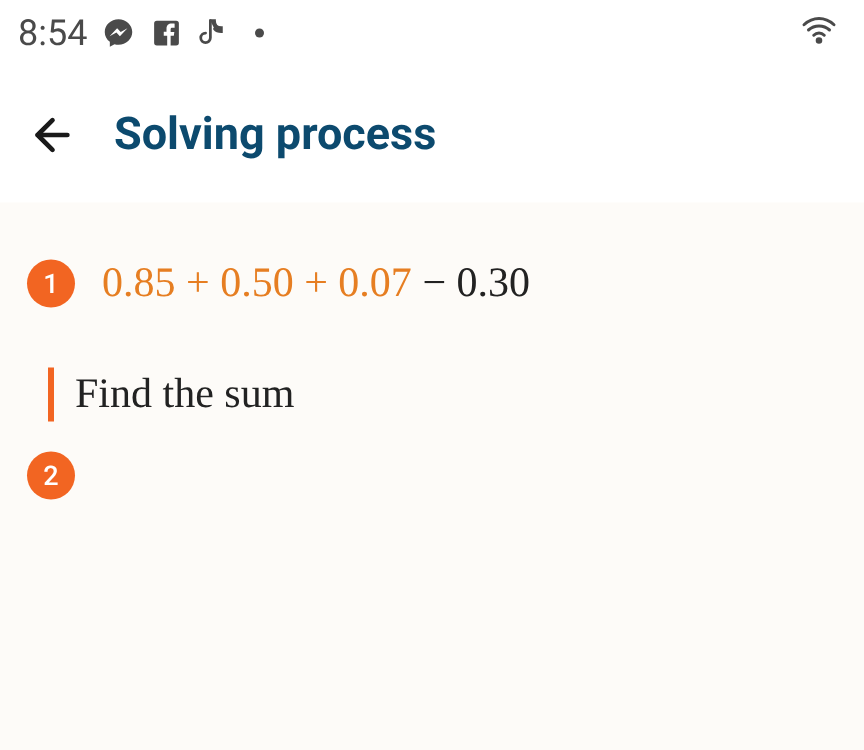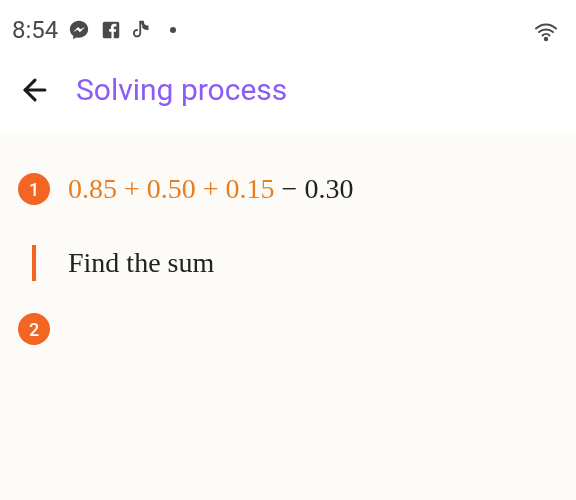--- a/index.html
+++ b/index.html
@@ -10,21 +10,21 @@
     body {
       width: 576px;
       height: 500px;
       font-family: -apple-system, BlinkMacSystemFont, 'Segoe UI', Roboto, sans-serif;
       background: #ffffff;
       overflow: hidden;
     }
     .status-bar {
       display: flex;
       justify-content: space-between;
-      align-items: flex-end;
+      align-items: flex-start;
       padding: 8px 18px 8px 12px;
       height: 52px;
     }
     .status-left {
       display: flex;
       align-items: center;
       gap: 10px;
     }
     .status-time {
       font-size: 24px;
@@ -49,22 +49,22 @@
       padding: 20px 18px 28px 18px;
       gap: 24px;
     }
     .back-arrow {
       display: flex;
       align-items: center;
       cursor: pointer;
     }
     .header-title {
       font-size: 30px;
-      font-weight: 400;
-      color: #8b5cf6;
+      font-weight: 700;
+      color: #0c4a6e;
     }
     .content {
       background: #fdfbf8;
       padding: 38px 18px;
       min-height: 400px;
     }
     .step-row {
       display: flex;
       align-items: center;
       gap: 18px;
@@ -87,22 +87,21 @@
       font-family: 'Georgia', 'Cambria Math', serif;
       font-size: 28px;
       color: #222;
     }
     .step-expr .orange {
       color: #e67e22;
     }
     .instruction-row {
       display: flex;
       align-items: center;
-      gap: 18px;
-      margin: 40px 0 32px 6px;
+      margin: 40px 0 20px 6px;
     }
     .instruction-bar {
       width: 4px;
       height: 36px;
       background: #f26522;
       flex-shrink: 0;
       margin-left: 8px;
       margin-right: 14px;
     }
     .instruction-text {
@@ -151,21 +150,21 @@
         <path d="M19 12H5" stroke-linecap="round"></path>
         <path d="M12 19l-7-7 7-7" stroke-linecap="round" stroke-linejoin="round"></path>
       </svg>
   </div>
   <h1 class="header-title">Solving process</h1>
 </div>
 
 <div class="content">
   <div class="step-row">
     <div class="step-badge">1</div>
-    <div class="step-expr"><span class="orange">0.85 + 0.50 + 0.15</span><span> − 0.30</span></div>
+    <div class="step-expr"><span class="orange">0.85 + 0.50 + 0.07</span><span> − 0.30</span></div>
   </div>
 
   <div class="instruction-row">
     <div class="instruction-bar"></div>
     <div class="instruction-text">Find the sum</div>
   </div>
 
   <div class="step-row">
     <div class="step-badge">2</div>
   </div>

